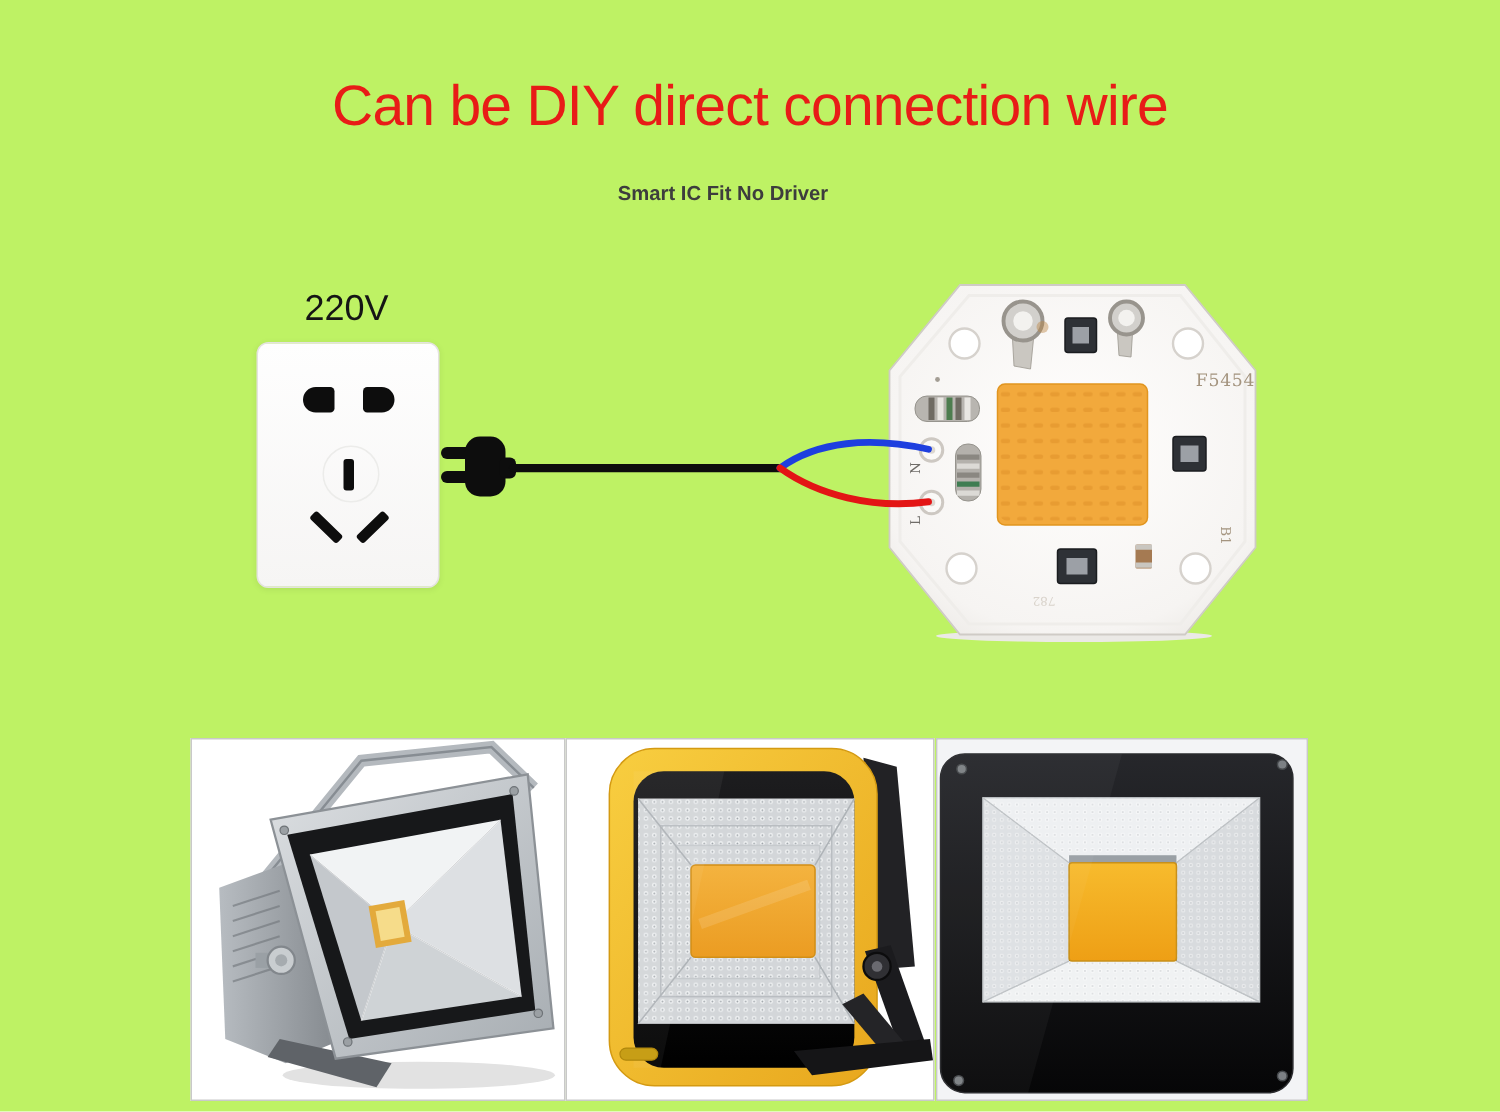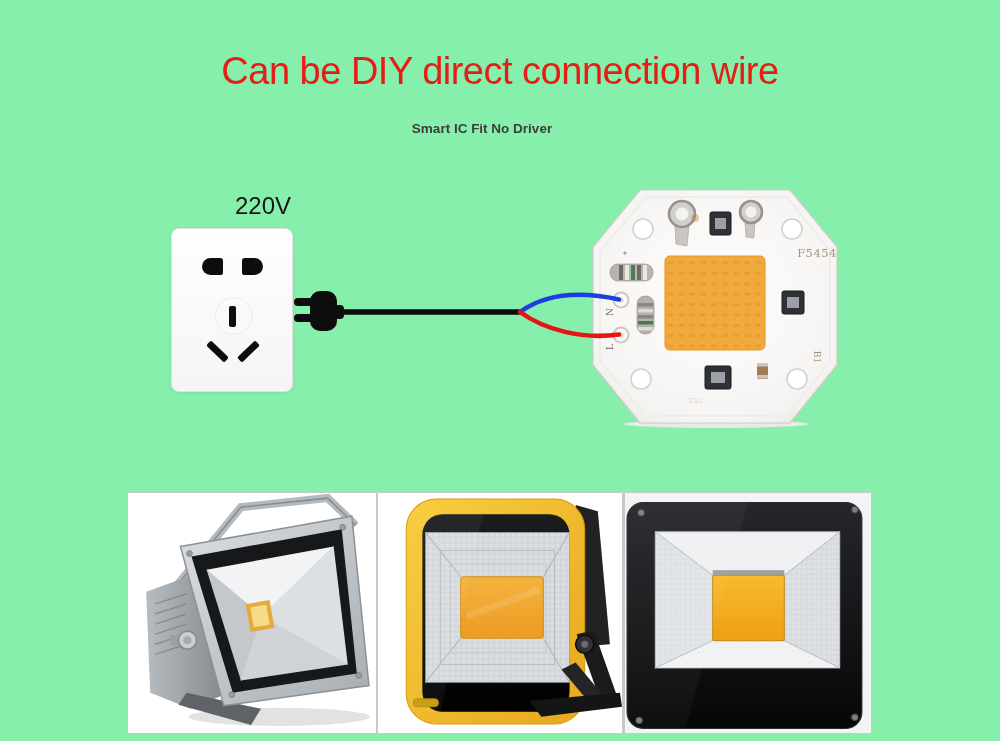--- a/index.html
+++ b/index.html
@@ -1,23 +1,23 @@
 <!DOCTYPE html>
 <html><head>
 <meta charset="utf-8">
 <style>
   html,body{margin:0;padding:0;background:#ffffff;}
-  .canvas{position:relative;width:1000px;height:741px;background:#86efac;overflow:hidden;
+  .canvas{position:relative;width:1000px;height:741px;background:#bef264;overflow:hidden;
           font-family:"Liberation Sans",sans-serif;}
   .abs{position:absolute;}
   .title{top:50px;left:0;right:0;text-align:center;font-size:38px;font-weight:500;
          letter-spacing:-0.5px;color:#e81c17;}
   .subtitle{top:121px;left:0;right:0;text-align:center;transform:translateX(-18px);
             font-size:13.5px;font-weight:bold;color:#3d3d3d;}
-  .voltage{top:192px;left:171px;width:120px;text-align:right;font-size:24px;color:#151515;}
+  .voltage{top:192px;left:171px;width:120px;text-align:center;font-size:24px;color:#151515;}
   
   .socket{top:228px;left:171px;width:120px;height:162px;background:linear-gradient(#fefefe,#f6f5f4);
           border:1px solid #e4e2e0;border-radius:8px;box-shadow:0 1px 4px rgba(0,0,0,.07);}
   .pin{position:absolute;background:#0d0d0d;}
   .pin-tl{left:30px;top:29px;width:21px;height:17px;border-radius:9px 3px 3px 9px;}
   .pin-tr{left:70px;top:29px;width:21px;height:17px;border-radius:3px 9px 9px 3px;}
   .pin-ring{position:absolute;left:43px;top:68px;width:36px;height:36px;border:1px solid #ececea;
             border-radius:50%;background:transparent;}
   .pin-mid{left:57px;top:77px;width:7px;height:21px;border-radius:2px;}
   .pin-bl{left:33px;top:119px;width:25px;height:7px;border-radius:2px;transform:rotate(44deg);}

